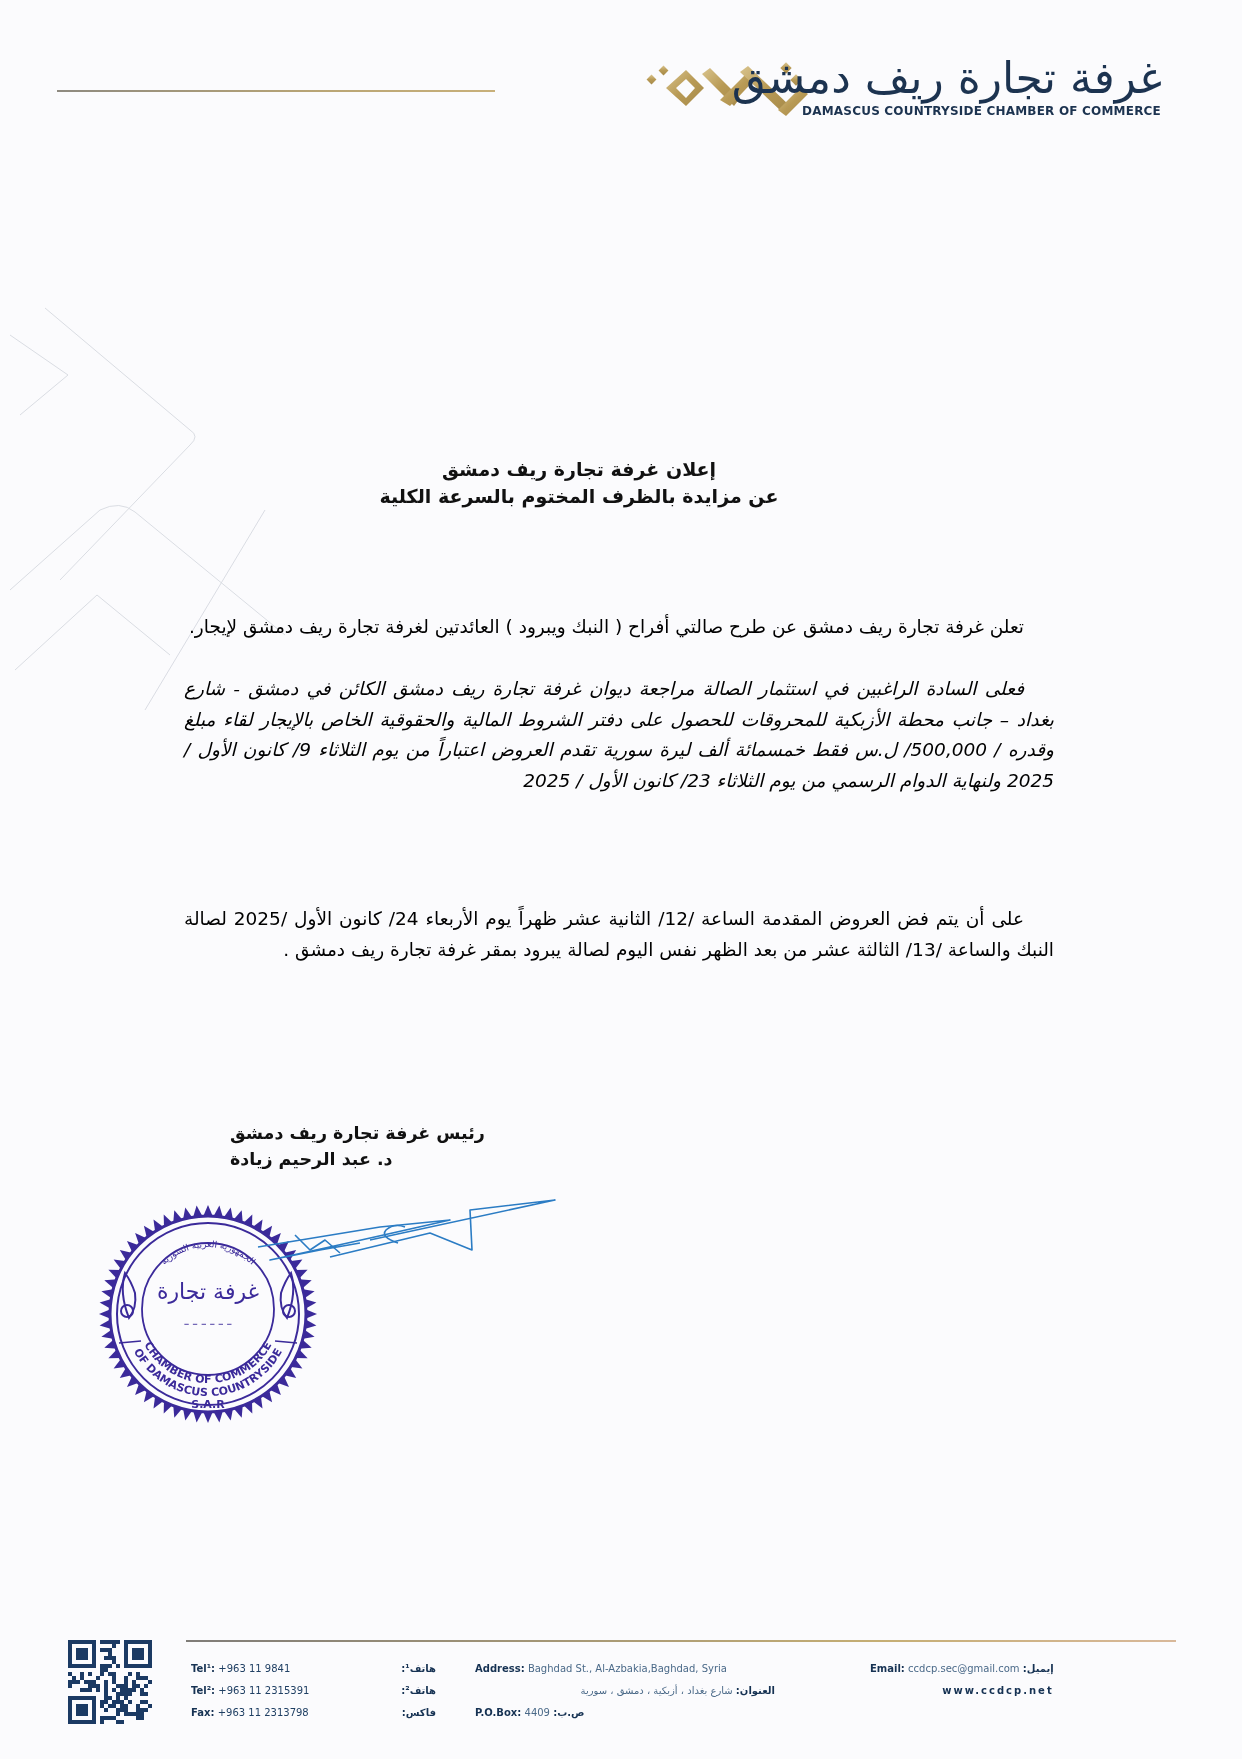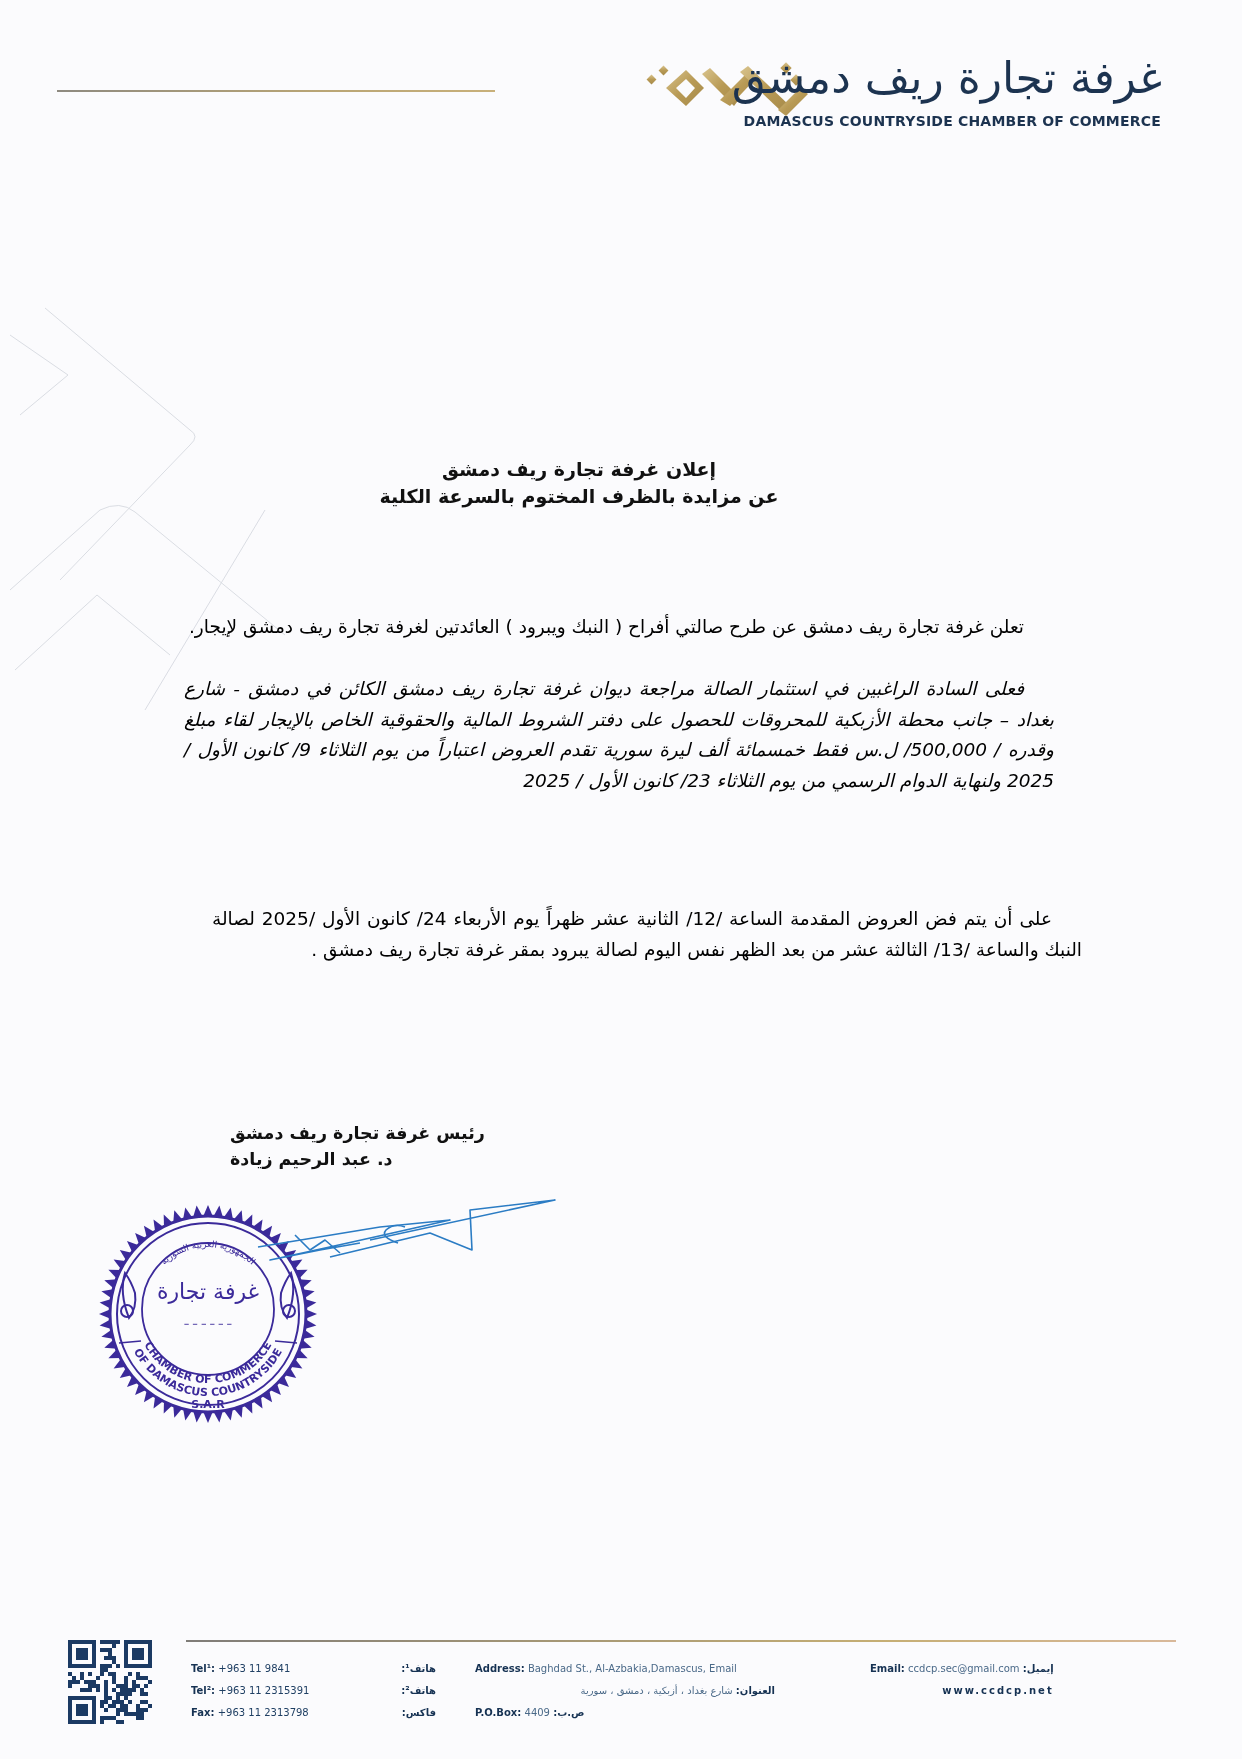--- a/index.html
+++ b/index.html
@@ -15,36 +15,36 @@
     background: linear-gradient(90deg, #8e8a80, #b9a575 60%, #c8b07a);
   }
   .logo-mark { position: absolute; left: 640px; top: 58px; width: 172px; height: 60px; }
   .logo-ar {
     position: absolute; right: 80px; top: 52px; direction: rtl;
     font-family: "DejaVu Sans", sans-serif; font-size: 44px; color: #1c3350; letter-spacing: 0.5px;
     white-space: nowrap;
   }
   .logo-en {
     position: absolute; right: 81px; top: 104px;
-    font-family: "DejaVu Sans", sans-serif; font-weight: bold; font-size: 14px; color: #1c3350;
-    letter-spacing: 0.2px; white-space: nowrap; margin-top: 9px;
+    font-family: "DejaVu Sans", sans-serif; font-weight: bold; font-size: 12px; color: #1c3350;
+    letter-spacing: 0.2px; white-space: nowrap;
   }
   .title {
     position: absolute; left: 0; right: 0; top: 456px; text-align: center; direction: rtl;
     font-family: "DejaVu Sans", sans-serif; font-weight: bold; font-size: 19px; line-height: 27px; color: #111;
   }
   .title div { position: relative; left: -42px; }
   .para {
     position: absolute; left: 184px; width: 870px; direction: rtl; text-align: justify;
     font-family: "DejaVu Sans", sans-serif; font-size: 18.5px; line-height: 30.5px; color: #000000;
   }
   .para .indent { display: inline-block; width: 30px; }
   .p1 { top: 612px; }
   .p2 { top: 674px; font-style: italic; }
-  .p3 { top: 904px; margin-left: 28px; }
+  .p3 { top: 904px; }
   .signer {
     position: absolute; left: 230px; width: 300px; top: 1120px; direction: rtl; text-align: left;
     font-family: "DejaVu Sans", sans-serif; font-weight: bold; font-size: 17.5px; line-height: 26px; color: #111;
   }
   .stamp { position: absolute; left: 97px; top: 1203px; width: 222px; height: 222px; }
   .signature { position: absolute; left: 200px; top: 1195px; width: 370px; height: 110px; }
   .footer-line {
     position: absolute; left: 186px; top: 1640px; width: 990px; height: 2px;
     background: linear-gradient(90deg, #7f7c78, #c5ae74 70%, #d8b89a);
   }
@@ -356,21 +356,21 @@
     <span><b>Tel²:</b> <span>+963 11 2315391</span></span>
     <b class="ar">هاتف²:</b>
   </div>
   <div class="row">
     <span><b>Fax:</b> <span>+963 11 2313798</span></span>
     <b class="ar">فاكس:</b>
   </div>
 </div>
 
 <div class="footer f-col2">
-  <div><b>Address:</b> <span class="light">Baghdad St., Al-Azbakia,Damascus, Email</span></div>
+  <div><b>Address:</b> <span class="light">Baghdad St., Al-Azbakia,Baghdad, Syria</span></div>
   <div class="ar" style="text-align:right;width:300px;"><b>العنوان:</b> <span class="light">شارع بغداد ، أزبكية ، دمشق ، سورية</span></div>
   <div><b>P.O.Box:</b> <span class="light">4409</span> <b class="ar">ص.ب:</b></div>
 </div>
 
 <div class="footer f-col3">
   <div><b>Email:</b> <span class="light">ccdcp.sec@gmail.com</span> <b class="ar">إيميل:</b></div>
   <div class="www">www.ccdcp.net</div>
 </div>
 
 </body></html>

